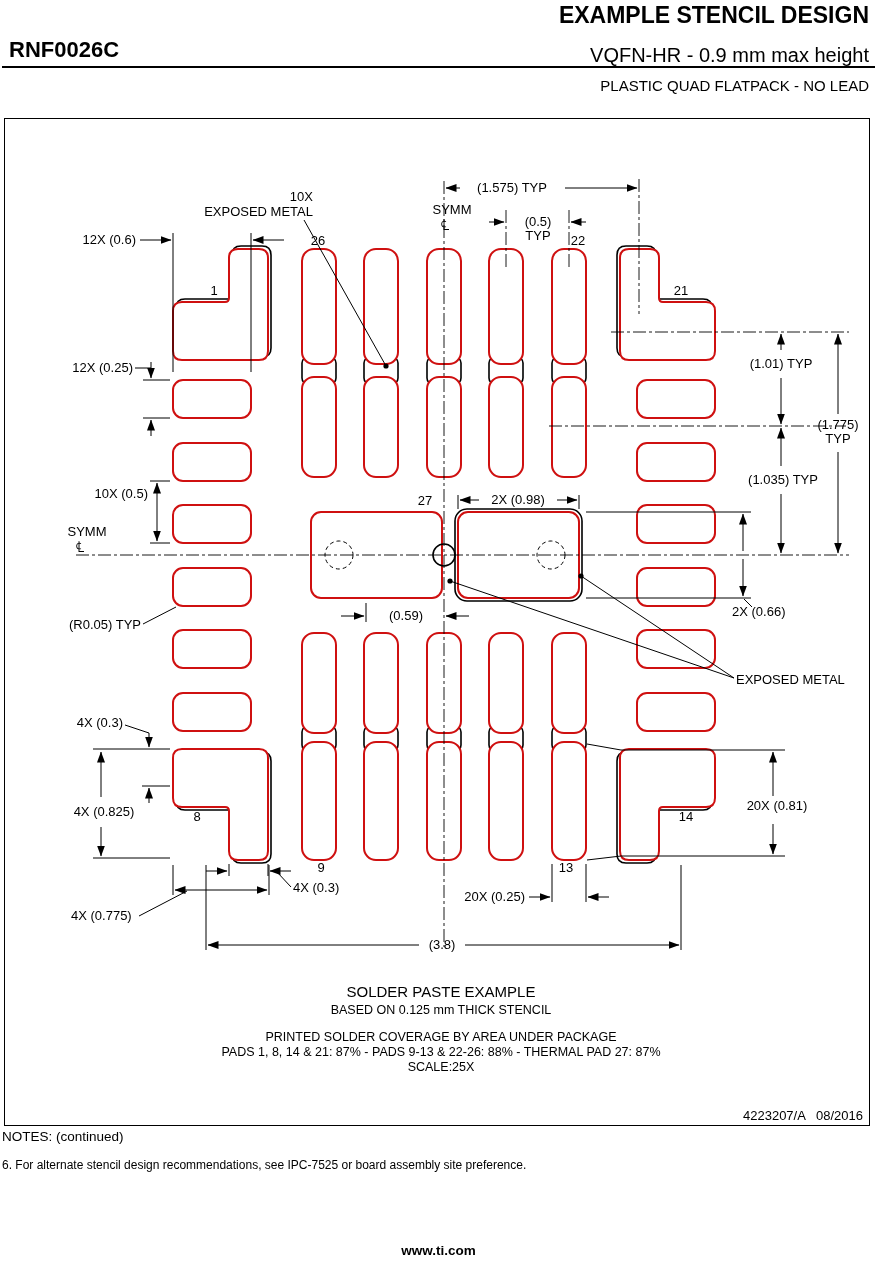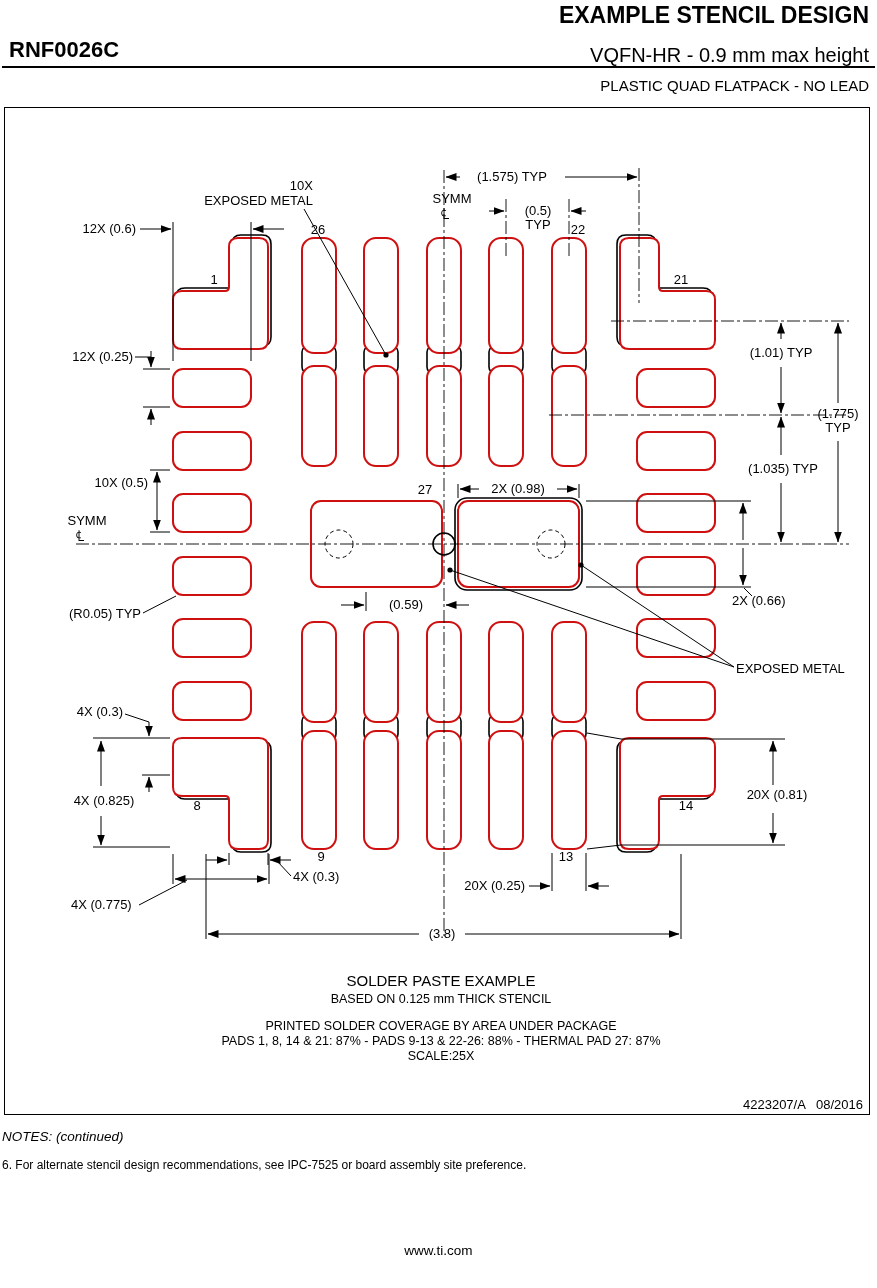--- a/index.html
+++ b/index.html
@@ -6,25 +6,25 @@
   body{
     width:877px;height:1288px;background:#fff;position:relative;
     font-family:"Liberation Sans",sans-serif;color:#000;
   }
   .abs{position:absolute;}
   .hdr-title{top:2px;right:8px;font-size:23px;font-weight:bold;}
   .hdr-part{top:37px;left:9px;font-size:22px;font-weight:bold;text-align:right;}
   .hdr-sub{top:44px;right:8px;font-size:20px;font-weight:normal;text-align:right;}
   .hdr-rule{top:66px;left:2px;right:2px;border-top:2.5px solid #000;height:0;}
   .hdr-pkg{top:77px;right:8px;font-size:15px;}
-  .frame{left:4px;top:107px;width:866px;height:1008px;border:1.5px solid #000;box-sizing:border-box;}
+  .frame{left:4px;top:118px;width:866px;height:1008px;border:1.5px solid #000;box-sizing:border-box;}
   .frame svg{display:block;}
-  .notes-title{top:1129px;left:2px;font-size:13.5px;font-style:italic;}
+  .notes-title{top:1129px;left:2px;font-size:13.5px;}
   .note6{top:1158px;left:2px;font-size:12px;}
-  .tilink{top:1243px;left:0;right:0;text-align:center;font-size:13.5px;}
+  .tilink{top:1243px;left:0;right:0;text-align:center;font-size:13.5px;font-weight:bold;}
   
   .pad{fill:#fff;stroke:#cf1010;stroke-width:2;}
   .blk{fill:#fff;stroke:#000;stroke-width:1.6;}
   .cl{fill:none;stroke:#000;stroke-width:0.9;stroke-dasharray:13 3 3 3;}
   .dim{fill:none;stroke:#000;stroke-width:1;}
   .dashc{fill:none;stroke:#000;stroke-width:1;stroke-dasharray:4 3;}
   .solidc{fill:none;stroke:#000;stroke-width:1.6;}
   .dot{fill:#000;stroke:none;}
   text{font-size:13px;fill:#000;font-family:"Liberation Sans",sans-serif;}
   text.cap{font-size:15px;}

